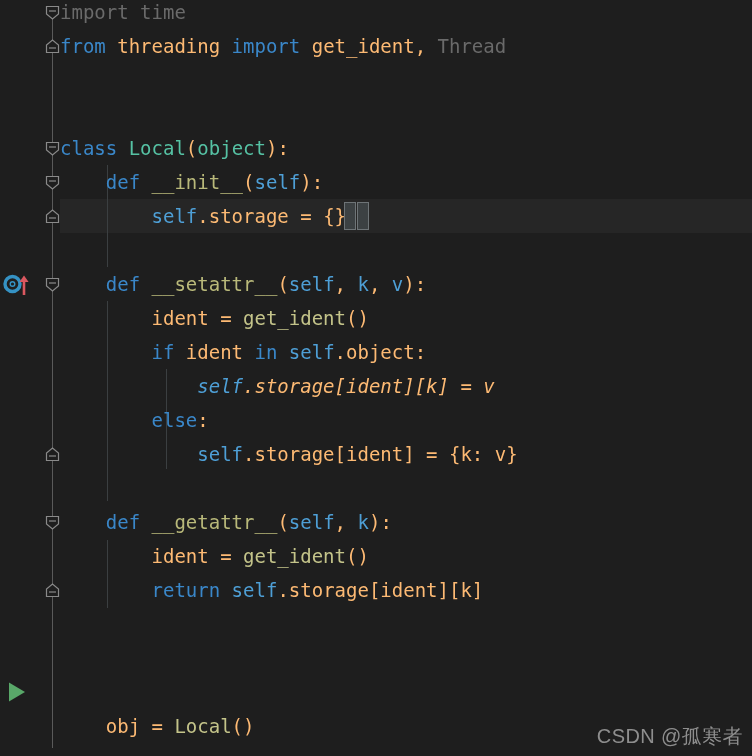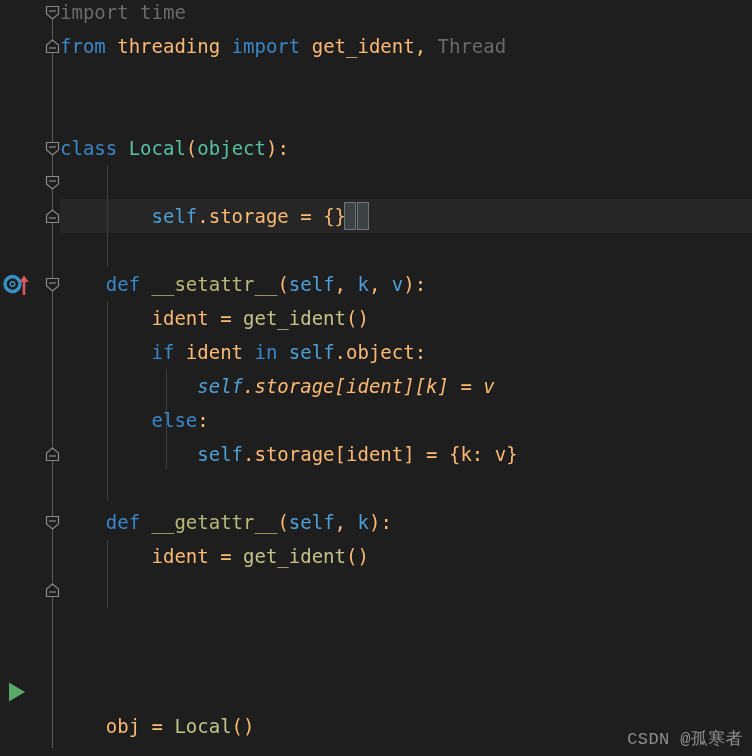--- a/index.html
+++ b/index.html
@@ -100,22 +100,22 @@
     box-sizing: border-box;
     z-index: 2;
   }
 
   
   .watermark {
     position: absolute;
     right: 9px;
     bottom: 6px;
     color: #8e8e8e;
-    font-family: Liberation Mono, monospace;
-    font-size: 17px;
+    font-family: Liberation Sans, sans-serif;
+    font-size: 20px;
     z-index: 8;
     letter-spacing: 0.4px;
   }
 </style>
 </head>
 <body>
 
 <div id="editor">
 
   <div class="line-highlight" style="top:199px;"></div>
@@ -201,20 +201,21 @@
   </div>
 
   <div class="code-area">
 
     <div class="code-line" style="top:-5px;"><span class="tok-gray">import time</span></div>
 
     <div class="code-line" style="top:29px;"><span class="tok-kw">from</span><span class="tok-plain"> threading </span><span class="tok-kw">import</span><span class="tok-plain"> get_ident, </span><span class="tok-gray">Thread</span></div>
 
     <div class="code-line" style="top:131px;"><span class="tok-kw">class</span><span class="tok-plain"> </span><span class="tok-cls">Local</span><span class="tok-plain">(</span><span class="tok-cls">object</span><span class="tok-plain">):</span></div>
 
+    <div class="code-line" style="top:165px;"><span class="tok-plain">    </span><span class="tok-kw">def</span><span class="tok-plain"> </span><span class="tok-dunder">__init__</span><span class="tok-plain">(</span><span class="tok-param">self</span><span class="tok-plain">):</span></div>
 
     <div class="brace-box" style="left:344px; top:202px; width:12px;"></div>
     <div class="brace-box" style="left:357px; top:202px; width:12px;"></div>
     <div class="code-line" style="top:199px;"><span class="tok-plain">        </span><span class="tok-self">self</span><span class="tok-plain">.storage = </span><span class="tok-plain">{}</span></div>
 
     <div class="code-line" style="top:267px;"><span class="tok-plain">    </span><span class="tok-kw">def</span><span class="tok-plain"> </span><span class="tok-dunder">__setattr__</span><span class="tok-plain">(</span><span class="tok-param">self</span><span class="tok-plain">, </span><span class="tok-param">k</span><span class="tok-plain">, </span><span class="tok-param">v</span><span class="tok-plain">):</span></div>
 
     <div class="code-line" style="top:301px;"><span class="tok-plain">        ident = </span><span class="tok-fn">get_ident</span><span class="tok-plain">()</span></div>
 
     <div class="code-line" style="top:335px;"><span class="tok-plain">        </span><span class="tok-kw">if</span><span class="tok-plain"> ident </span><span class="tok-kw">in</span><span class="tok-plain"> </span><span class="tok-self">self</span><span class="tok-plain">.object:</span></div>
@@ -222,20 +223,21 @@
     <div class="code-line" style="top:369px;font-style:italic;"><span class="tok-plain">            </span><span class="tok-self">self</span><span class="tok-plain">.storage[ident][k] = v</span></div>
 
     <div class="code-line" style="top:403px;"><span class="tok-plain">        </span><span class="tok-kw">else</span><span class="tok-plain">:</span></div>
 
     <div class="code-line" style="top:437px;"><span class="tok-plain">            </span><span class="tok-self">self</span><span class="tok-plain">.storage[ident] = {k: v}</span></div>
 
     <div class="code-line" style="top:505px;"><span class="tok-plain">    </span><span class="tok-kw">def</span><span class="tok-plain"> </span><span class="tok-dunder">__getattr__</span><span class="tok-plain">(</span><span class="tok-param">self</span><span class="tok-plain">, </span><span class="tok-param">k</span><span class="tok-plain">):</span></div>
 
     <div class="code-line" style="top:539px;"><span class="tok-plain">        ident = </span><span class="tok-fn">get_ident</span><span class="tok-plain">()</span></div>
 
+    <div class="code-line" style="top:573px;"><span class="tok-plain">        </span><span class="tok-kw">return</span><span class="tok-plain"> </span><span class="tok-self">self</span><span class="tok-plain">.storage[ident][k]</span></div>
 
 
     <div class="code-line" style="top:709px;"><span class="tok-plain">    obj = </span><span class="tok-fn">Local</span><span class="tok-plain">()</span></div>
 
   </div>
 
   <div class="watermark">CSDN @孤寒者</div>
 </div>
 
 </body></html>

